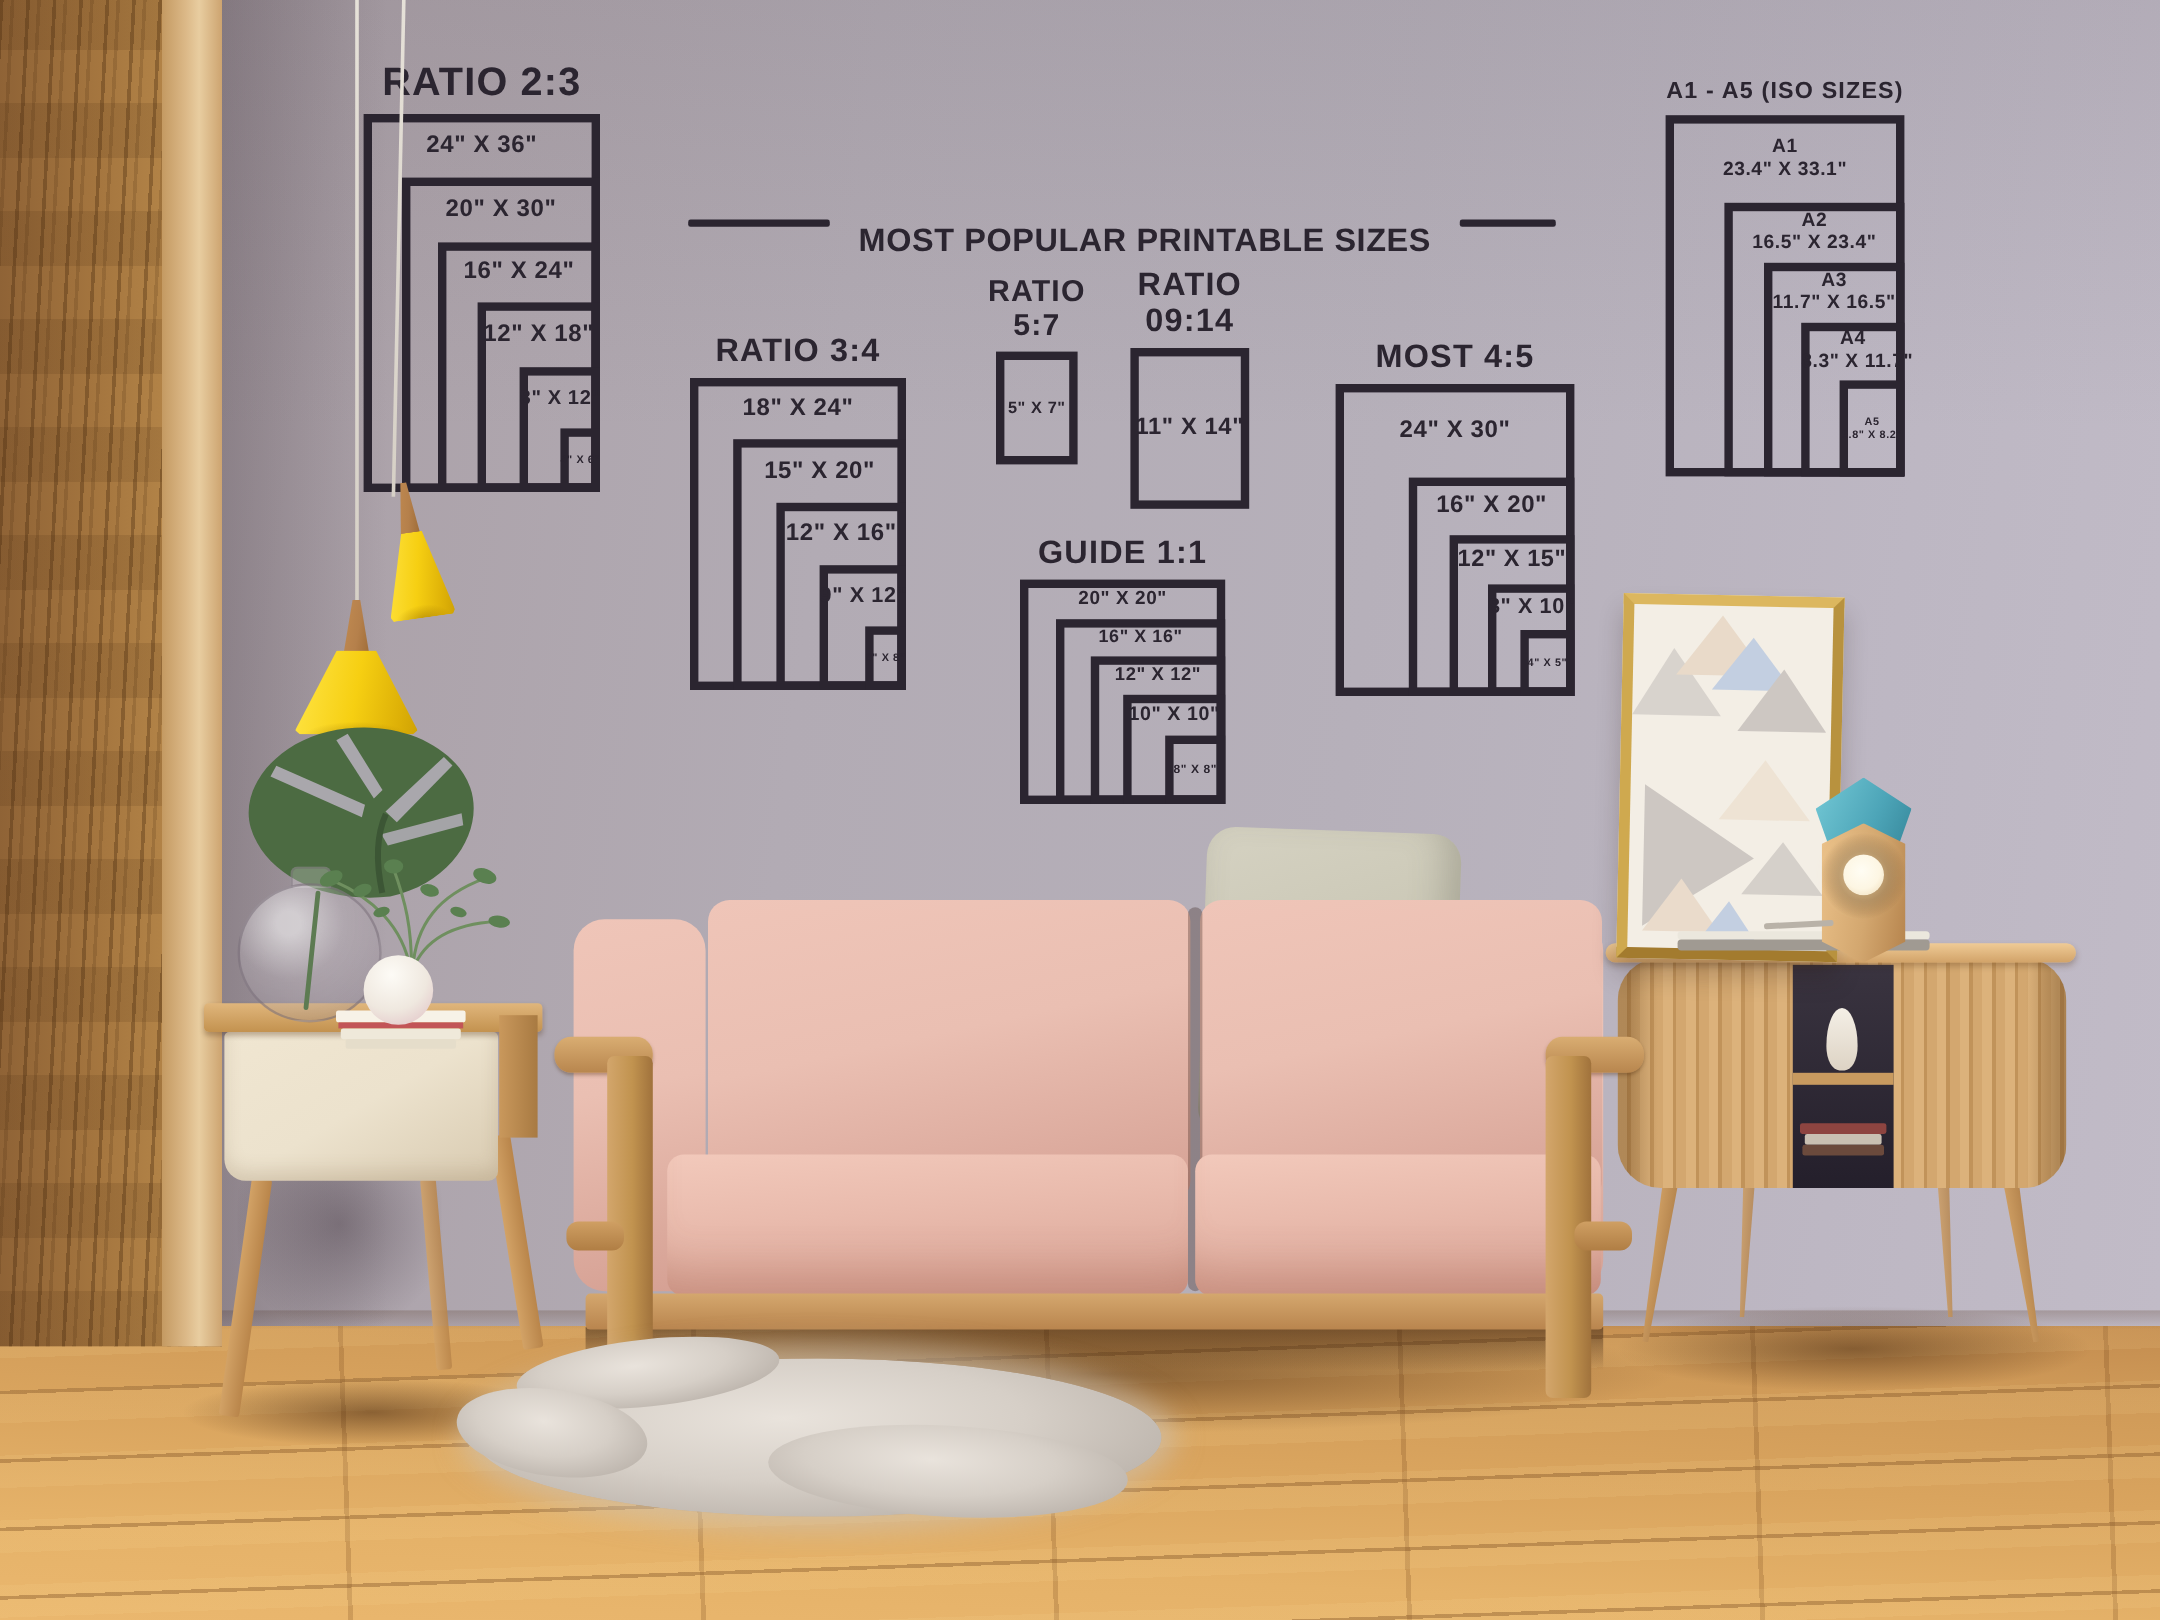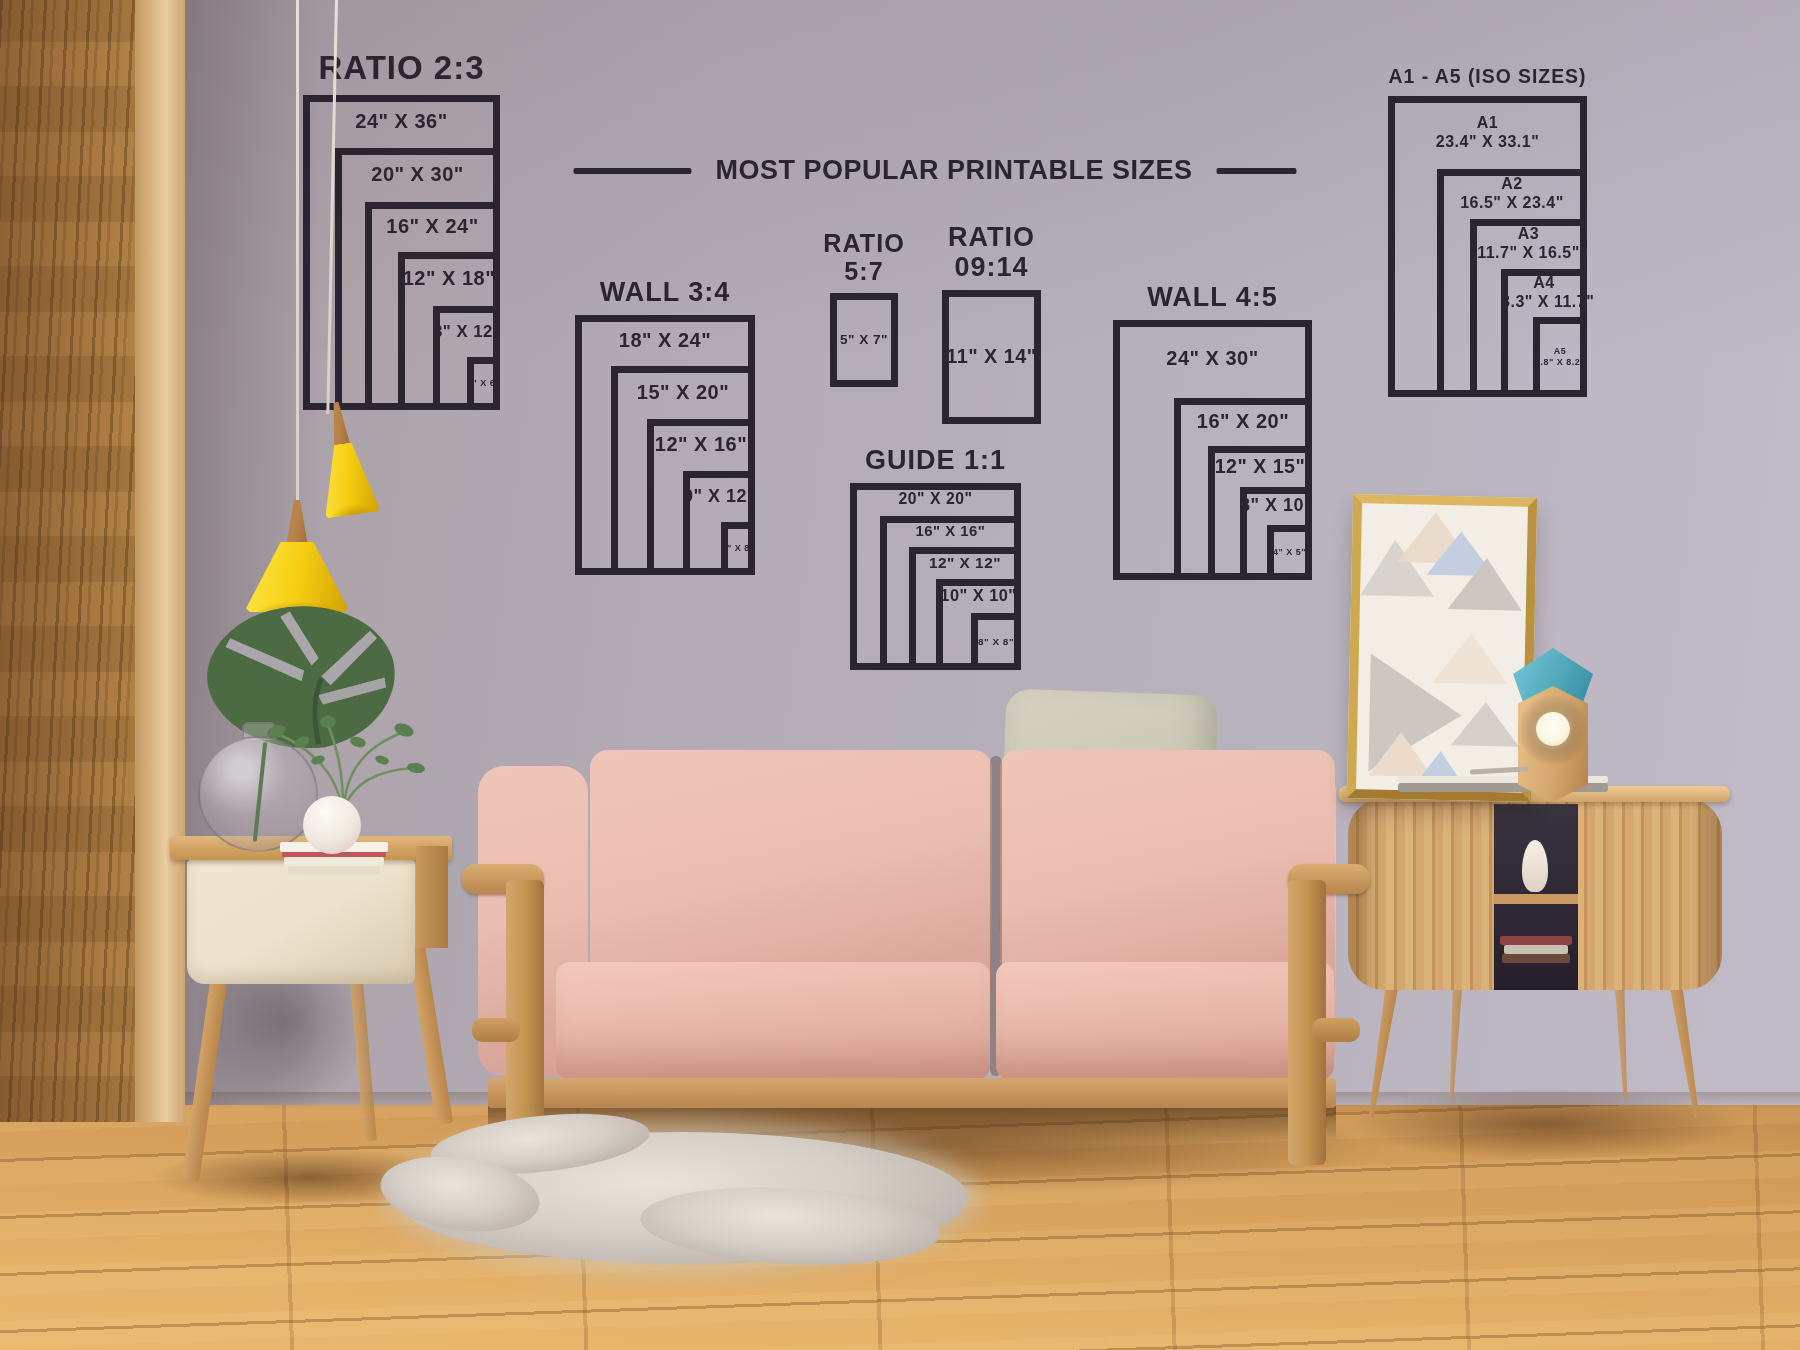--- a/index.html
+++ b/index.html
@@ -27,21 +27,21 @@
   .panel-bevel{left:135px;top:0;width:50px;height:1122px;
     background:linear-gradient(90deg,#c49a62,var(--panel-bevel,#dcb988) 40%,#e8cda0 62%,#cda470);}
 
   
   .main-title{left:958px;top:58px;transform:translateX(-50%);color:var(--ink,#2b2530);
     font-size:56px;font-weight:bold;letter-spacing:3px;white-space:nowrap;
     -webkit-text-stroke:1.8px var(--ink,#2b2530);}
   .subtitle-row{left:935px;top:155px;transform:translateX(-50%);display:flex;align-items:center;gap:24px;white-space:nowrap;}
   .dash{height:6px;background:var(--ink,#2b2530);border-radius:2px;}
   .dash-left{width:118px;} .dash-right{width:80px;}
-  .subtitle{color:var(--ink,#2b2530);font-size:27px;font-weight:bold;letter-spacing:.5px;}
+  .subtitle{color:var(--ink,#2b2530);font-size:27px;font-weight:bold;letter-spacing:.5px;margin-top:30px;}
 
   
   #charts{left:0;top:0;width:1800px;height:1105px;z-index:10;}
   .chart{position:absolute;}
   .chart-title{position:absolute;bottom:100%;left:50%;transform:translateX(-50%);margin-bottom:8px;
     font-weight:bold;color:var(--ink,#2b2530);text-align:center;white-space:nowrap;letter-spacing:1px;line-height:1.12;}
   .size-rect{position:absolute;border:7px solid var(--ink,#2b2530);}
   .size-label{position:absolute;text-align:center;font-weight:bold;color:var(--ink,#2b2530);letter-spacing:.5px;white-space:nowrap;}
 
   
@@ -185,21 +185,21 @@
         <div class="size-label" style="left: 130.02px; width: 66.98px; font-size: 16.745px; line-height: 19.7591px; top: 226.685px;">
           <div>8" X 12"</div>
         </div>
         <div class="size-rect" style="left: 164.101px; top: 262.08px; width: 32.899px; height: 52.92px;"></div>
         <div class="size-label" style="left: 164.101px; width: 32.899px; font-size: 9px; line-height: 10.62px; top: 283.23px;">
           <div>4" X 6"</div>
         </div>
       </div>
       <div class="chart" style="left: 575px; top: 315px; width: 180px; height: 260px;">
         <div class="chart-title" style="font-size: 27px;">
-          <div>WALL 3:4</div>
+          <div>RATIO 3:4</div>
         </div>
         <div class="size-rect" style="left: 0px; top: 0px; width: 180px; height: 260px;"></div>
         <div class="size-label" style="left: 0px; width: 180px; font-size: 20px; line-height: 23.6px; top: 13.68px;">
           <div>18" X 24"</div>
         </div>
         <div class="size-rect" style="left: 36px; top: 50.96px; width: 144px; height: 209.04px;"></div>
         <div class="size-label" style="left: 36px; width: 144px; font-size: 20px; line-height: 23.6px; top: 65.68px;">
           <div>15" X 20"</div>
         </div>
         <div class="size-rect" style="left: 72px; top: 104px; width: 108px; height: 156px;"></div>
@@ -255,21 +255,21 @@
         <div class="size-label" style="left: 86.013px; width: 84.987px; font-size: 16.3363px; line-height: 19.2769px; top: 103.31px;">
           <div>10" X 10"</div>
         </div>
         <div class="size-rect" style="left: 121.068px; top: 129.965px; width: 49.932px; height: 57.035px;"></div>
         <div class="size-label" style="left: 121.068px; width: 49.932px; font-size: 9.9864px; line-height: 11.784px; top: 152.591px;">
           <div>8" X 8"</div>
         </div>
       </div>
       <div class="chart" style="left: 1113px; top: 320px; width: 199px; height: 260px;">
         <div class="chart-title" style="font-size: 27px;">
-          <div>WALL 4:5</div>
+          <div>MOST 4:5</div>
         </div>
         <div class="size-rect" style="left: 0px; top: 0px; width: 199px; height: 260px;"></div>
         <div class="size-label" style="left: 0px; width: 199px; font-size: 20px; line-height: 23.6px; top: 27.2px;">
           <div>24" X 30"</div>
         </div>
         <div class="size-rect" style="left: 61.093px; top: 78px; width: 137.907px; height: 182px;"></div>
         <div class="size-label" style="left: 61.093px; width: 137.907px; font-size: 20px; line-height: 23.6px; top: 90.25px;">
           <div>16" X 20"</div>
         </div>
         <div class="size-rect" style="left: 94.923px; top: 126.1px; width: 104.077px; height: 133.9px;"></div>

